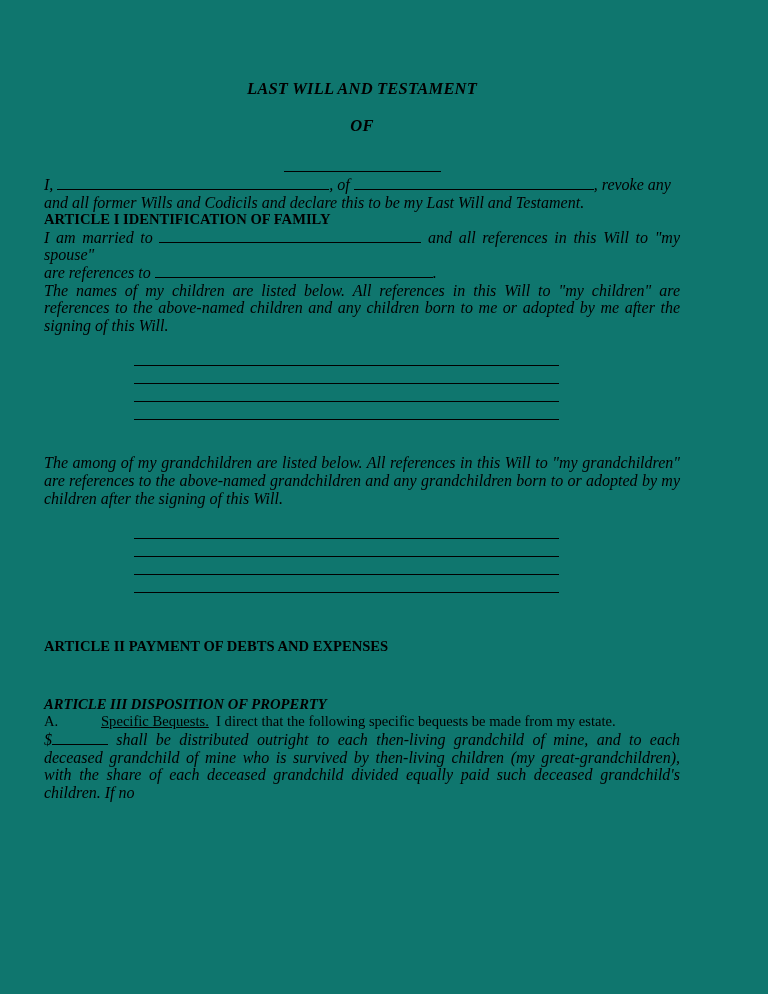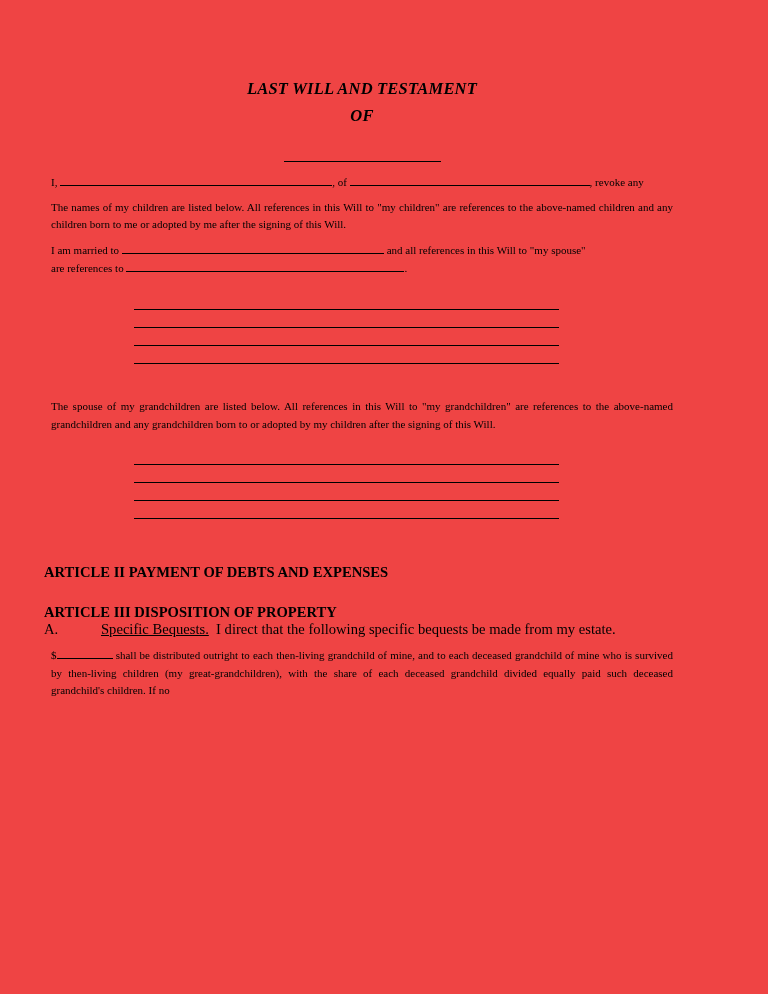--- a/index.html
+++ b/index.html
@@ -14,59 +14,60 @@
     color: #000000;
     position: relative;
     overflow: hidden;
   }
   .page {
     position: absolute;
     left: 0;
     top: 0;
     width: 768px;
     height: 994px;
-    background: #ef4444;
+    background: #0f766e;
   }
   .content {
     position: absolute;
     left: 44px;
     top: 78px;
     width: 636px;
   }
   .title-block {
     text-align: center;
     font-weight: bold;
     font-style: italic;
     font-size: 16.5px;
     letter-spacing: 0.2px;
   }
   .title-line1 {
     line-height: 22px;
   }
   .title-line2 {
     line-height: 22px;
-    margin-top: 5px;
+    margin-top: 15px;
     text-align: center;
   }
   .title-rule-wrap {
     text-align: center;
     margin-top: 21px;
   }
   .title-rule {
     display: inline-block;
     width: 157px;
     border-bottom: 1px solid #000;
     height: 1px;
   }
   p.body-text {
-    font-size: 11px;
+    font-size: 16px;
     line-height: 17.6px;
-    margin: 7px;
+    margin: 0;
     text-align: justify;
     text-justify: inter-word;
+    font-style: italic;
   }
   .para-gap-lg { margin-top: 28px; }
   .para-gap-md { margin-top: 22px; }
   .para-gap-sm { margin-top: 15px; }
   h2.article-head {
     font-size: 14.6px;
     line-height: 17.6px;
     font-weight: bold;
     margin: 0;
   }
@@ -119,53 +120,55 @@
       <div class="title-line2">OF</div>
     </div>
     <div class="title-rule-wrap">
       <span class="title-rule"></span>
     </div>
 
     <p class="body-text para-gap-lg">
       <span>I,</span>
       <span class="fill fill-name"></span><span>, of</span>
       <span class="fill fill-addr"></span><span class="nowrap">, revoke any</span><br>
+      <span>and all former Wills and Codicils and declare this to be my Last Will and Testament.</span>
     </p>
 
-
-    <p class="body-text para-gap-md">The names of my children are listed below. All references in this Will to "my children" are references to the above-named children and any children born to me or adopted by me after the signing of this Will.</p>
+    <h2 class="article-head para-gap-lg">ARTICLE I IDENTIFICATION OF FAMILY</h2>
 
     <p class="body-text para-gap-md">
       <span>I am married to</span>
       <span class="fill fill-spouse"></span>
       <span>and all references in this Will to "my spouse"</span><br>
       <span>are references to</span>
       <span class="fill fill-spouse2"></span><span>.</span>
     </p>
 
+    <p class="body-text para-gap-md">The names of my children are listed below. All references in this Will to "my children" are references to the above-named children and any children born to me or adopted by me after the signing of this Will.</p>
+
     <div class="lines-block para-gap-sm">
       <div class="ruled"></div>
       <div class="ruled"></div>
       <div class="ruled"></div>
       <div class="ruled"></div>
     </div>
 
-    <p class="body-text" style="margin-top:34px;">The spouse of my grandchildren are listed below. All references in this Will to "my grandchildren" are references to the above-named grandchildren and any grandchildren born to or adopted by my children after the signing of this Will.</p>
+    <p class="body-text" style="margin-top:34px;">The among of my grandchildren are listed below. All references in this Will to "my grandchildren" are references to the above-named grandchildren and any grandchildren born to or adopted by my children after the signing of this Will.</p>
 
     <div class="lines-block para-gap-sm">
       <div class="ruled"></div>
       <div class="ruled"></div>
       <div class="ruled"></div>
       <div class="ruled"></div>
     </div>
 
     <h2 class="article-head" style="margin-top:45px;">ARTICLE II PAYMENT OF DEBTS AND EXPENSES</h2>
 
 
-    <h2 class="article-head" style="margin-top:22px;">ARTICLE III DISPOSITION OF PROPERTY</h2>
+    <h2 class="article-head" style="margin-top:40px;font-style:italic;">ARTICLE III DISPOSITION OF PROPERTY</h2>
 
     <div class="list-item para-gap-md">
       <span class="list-marker">A.</span>
       <span class="list-body"><span class="u">Specific Bequests.</span>&nbsp; <span>I direct that the following specific bequests be made from my estate.</span></span>
     </div>
 
     <p class="body-text indent-para para-gap-md">
       <span>$</span><span class="fill fill-dollar"></span>
       <span>shall be distributed outright to each then-living grandchild of mine, and to each deceased grandchild of mine who is survived by then-living children (my great-grandchildren), with the share of each deceased grandchild divided equally paid such deceased grandchild's children.   If no</span>
     </p>

